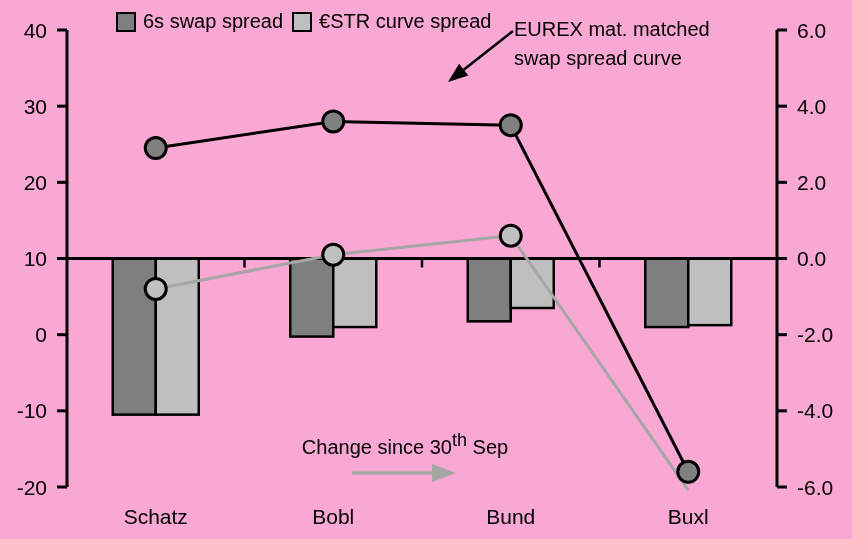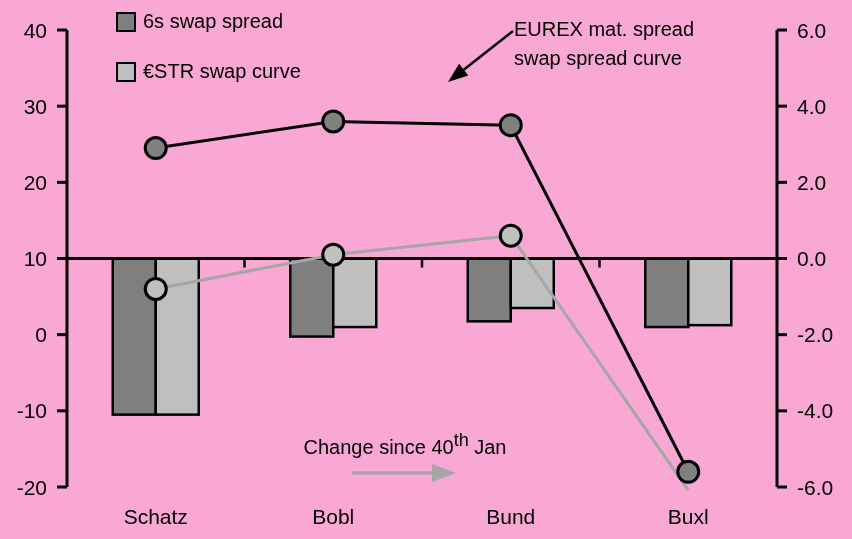--- a/index.html
+++ b/index.html
@@ -1,21 +1,21 @@
 <!DOCTYPE html>
 <html><head>
 <meta charset="utf-8">
 <style>
   html,body{margin:0;padding:0;background:#fff;}
   .fig{position:relative;width:852px;height:539px;background:#f9a8d4;
        font-family:"Liberation Sans",sans-serif;color:#000;overflow:hidden;}
   .fig svg{position:absolute;left:0;top:0;}
   svg text{font-family:"Liberation Sans",sans-serif;fill:#000;}
   .overlay{position:absolute;}
-  #legend{left:116px;top:11px;display:flex;flex-direction:column;gap:29px;}
+  #legend{left:116px;top:11px;display:flex;gap:9px;}
   .lg-row{display:flex;align-items:center;gap:7px;}
   .lg-swatch{width:16px;height:16px;border:2px solid #000;display:inline-block;flex:0 0 auto;}
   .lg-label{font-size:20px;line-height:21px;white-space:nowrap;}
   .anno-eurex{left:514px;top:15px;font-size:20px;line-height:29px;white-space:nowrap;}
   .anno-change{left:240px;top:436px;width:330px;text-align:center;font-size:20px;white-space:nowrap;}
   .anno-change sup{font-size:18px;line-height:0;}
 </style>
 </head>
 <body>
 
@@ -83,23 +83,23 @@
       <text x="688.25" y="524" text-anchor="middle" font-size="21">Buxl</text>
     </svg>
 
   <div id="legend" class="overlay">
       <div class="lg-row">
         <span class="lg-swatch" style="background: rgb(127, 127, 127);"></span>
         <span class="lg-label">6s swap spread</span>
       </div>
       <div class="lg-row">
         <span class="lg-swatch" style="background: rgb(191, 191, 191);"></span>
-        <span class="lg-label">€STR swap curve</span>
+        <span class="lg-label">€STR curve spread</span>
       </div>
     </div>
 
   <div class="overlay anno-eurex">
-    <div>EUREX mat. spread</div>
+    <div>EUREX mat. matched</div>
     <div>swap spread curve</div>
   </div>
 
-  <div class="overlay anno-change"><span>Change since 40</span><sup>th</sup><span> Jan</span></div>
+  <div class="overlay anno-change"><span>Change since 30</span><sup>th</sup><span> Sep</span></div>
 </div>
 
 </body></html>

